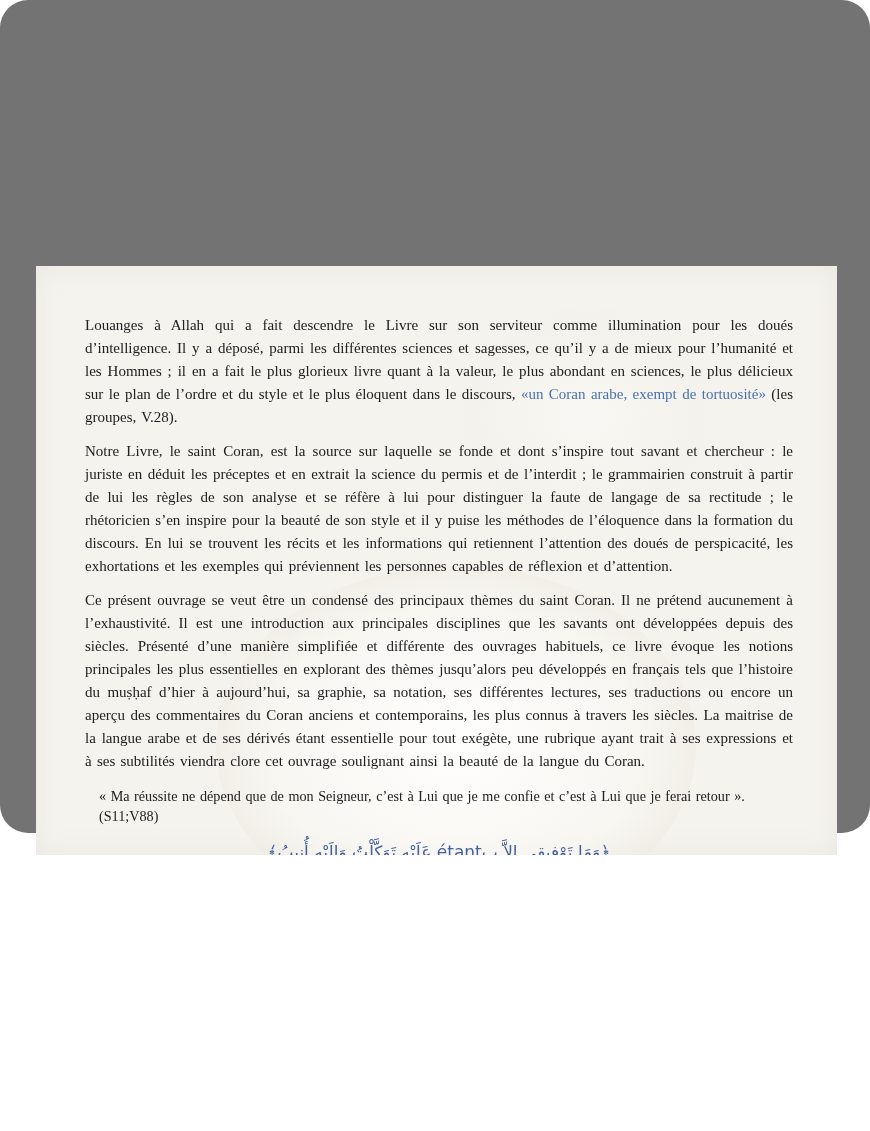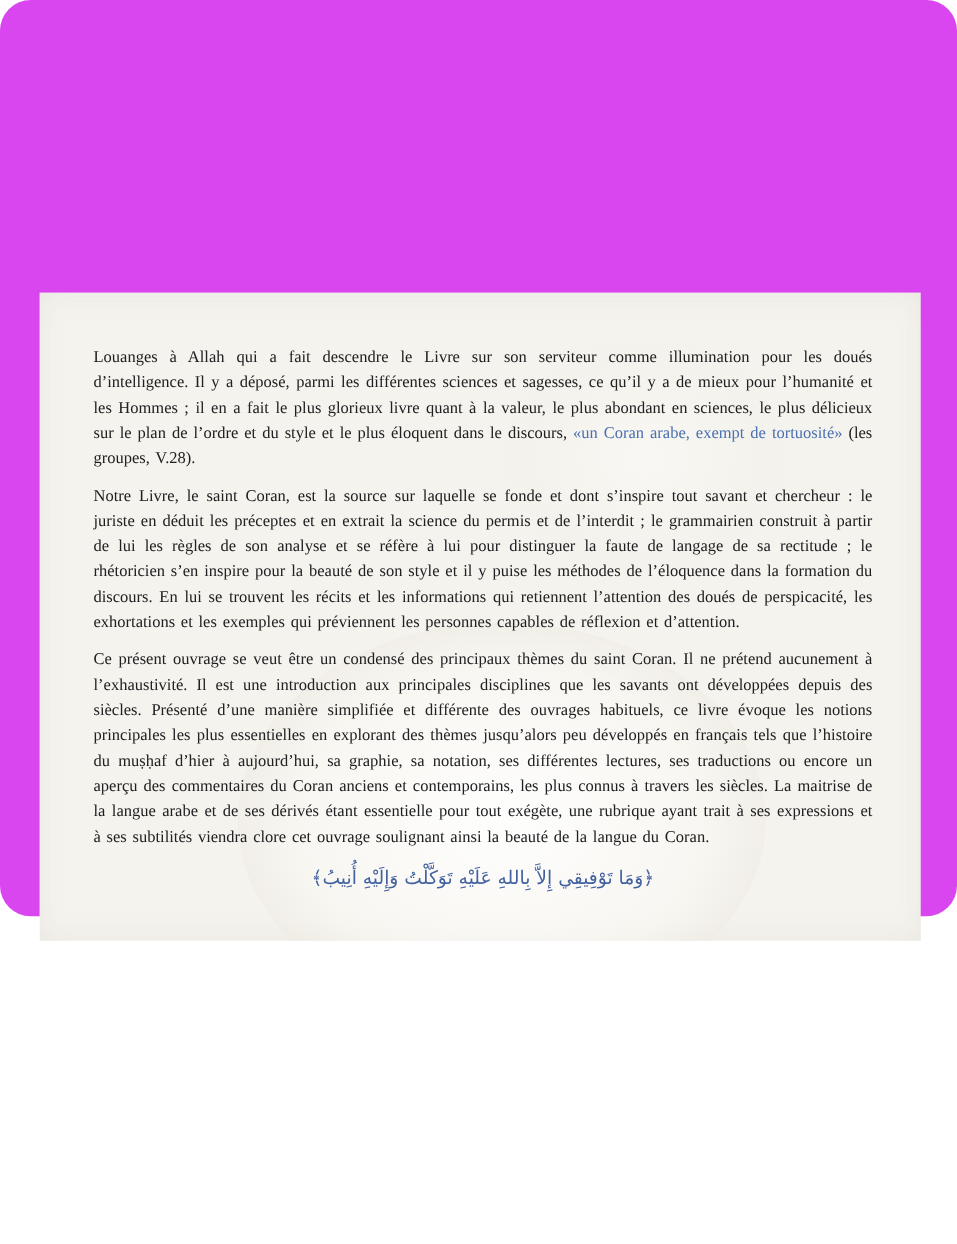--- a/index.html
+++ b/index.html
@@ -7,21 +7,21 @@
     padding: 0;
     background: #ffffff;
     width: 870px;
     height: 1131px;
     overflow: hidden;
   }
   .canvas {
     position: relative;
     width: 870px;
     height: 833px;
-    background: #d946ef;
+    background: #737373;
     font-family: "Liberation Serif", serif;
     border-radius: 28px;
   }
   .page {
     position: absolute;
     left: 36px;
     top: 266px;
     width: 801px;
     height: 589px;
     background: #f5f3ee;
@@ -92,17 +92,18 @@
 <body>
 
 <div class="canvas">
   <div class="page">
     <div class="watermark2"></div>
     <div class="watermark"></div>
     <div class="content">
       <p class="para"><span>Louanges à Allah qui a fait descendre le Livre sur son serviteur comme illumination pour les doués d’intelligence. Il y a déposé, parmi les différentes sciences et sagesses, ce qu’il y a de mieux pour l’humanité et les Hommes ; il en a fait le plus glorieux livre quant à la valeur, le plus abondant en sciences, le plus délicieux sur le plan de l’ordre et du style et le plus éloquent dans le discours, </span><span class="seg-blue">«un Coran arabe, exempt de tortuosité»</span><span> (les groupes, V.28).</span></p>
       <p class="para"><span>Notre Livre, le saint Coran, est la source sur laquelle se fonde et dont s’inspire tout savant et chercheur : le juriste en déduit les préceptes et en extrait la science du permis et de l’interdit ; le grammairien construit à partir de lui les règles de son analyse et se réfère à lui pour distinguer la faute de langage de sa rectitude ; le rhétoricien s’en inspire pour la beauté de son style et il y puise les méthodes de l’éloquence dans la formation du discours. En lui se trouvent les récits et les informations qui retiennent l’attention des doués de perspicacité, les exhortations et les exemples qui préviennent les personnes capables de réflexion et d’attention.</span></p>
       <p class="para"><span>Ce présent ouvrage se veut être un condensé des principaux thèmes du saint Coran. Il ne prétend aucunement à l’exhaustivité. Il est une introduction aux principales disciplines que les savants ont développées depuis des siècles. Présenté d’une manière simplifiée et différente des ouvrages habituels, ce livre évoque les notions principales les plus essentielles en explorant des thèmes jusqu’alors peu développés en français tels que l’histoire du </span><span class="seg-italic">muṣḥaf</span><span> d’hier à aujourd’hui, sa graphie, sa notation, ses différentes lectures, ses traductions ou encore un aperçu des commentaires du Coran anciens et contemporains, les plus connus à travers les siècles. La maitrise de la langue arabe et de ses dérivés étant essentielle pour tout exégète, une rubrique ayant trait à ses expressions et à ses subtilités viendra clore cet ouvrage soulignant ainsi la beauté de la langue du Coran.</span></p>
-      <div class="arabic">﴿وَمَا تَوْفِيقِي إِلاَّ بِاللهِ عَلَيْهِ تَوَكَّلْتُ وَإِلَيْهِ أُنِيبُ﴾</div>
+      <p class="quote"><span class="seg-italic">« Ma réussite ne dépend que de mon Seigneur, c’est à Lui que je me confie et c’est à Lui que je ferai retour »</span><span>. (S11;V88)</span></p>
+      <div class="arabic">﴿وَمَا تَوْفِيقِي إِلاَّ بِétantِ عَلَيْهِ تَوَكَّلْتُ وَإِلَيْهِ أُنِيبُ﴾</div>
 
     </div>
   </div>
 </div>
 
 </body></html>

